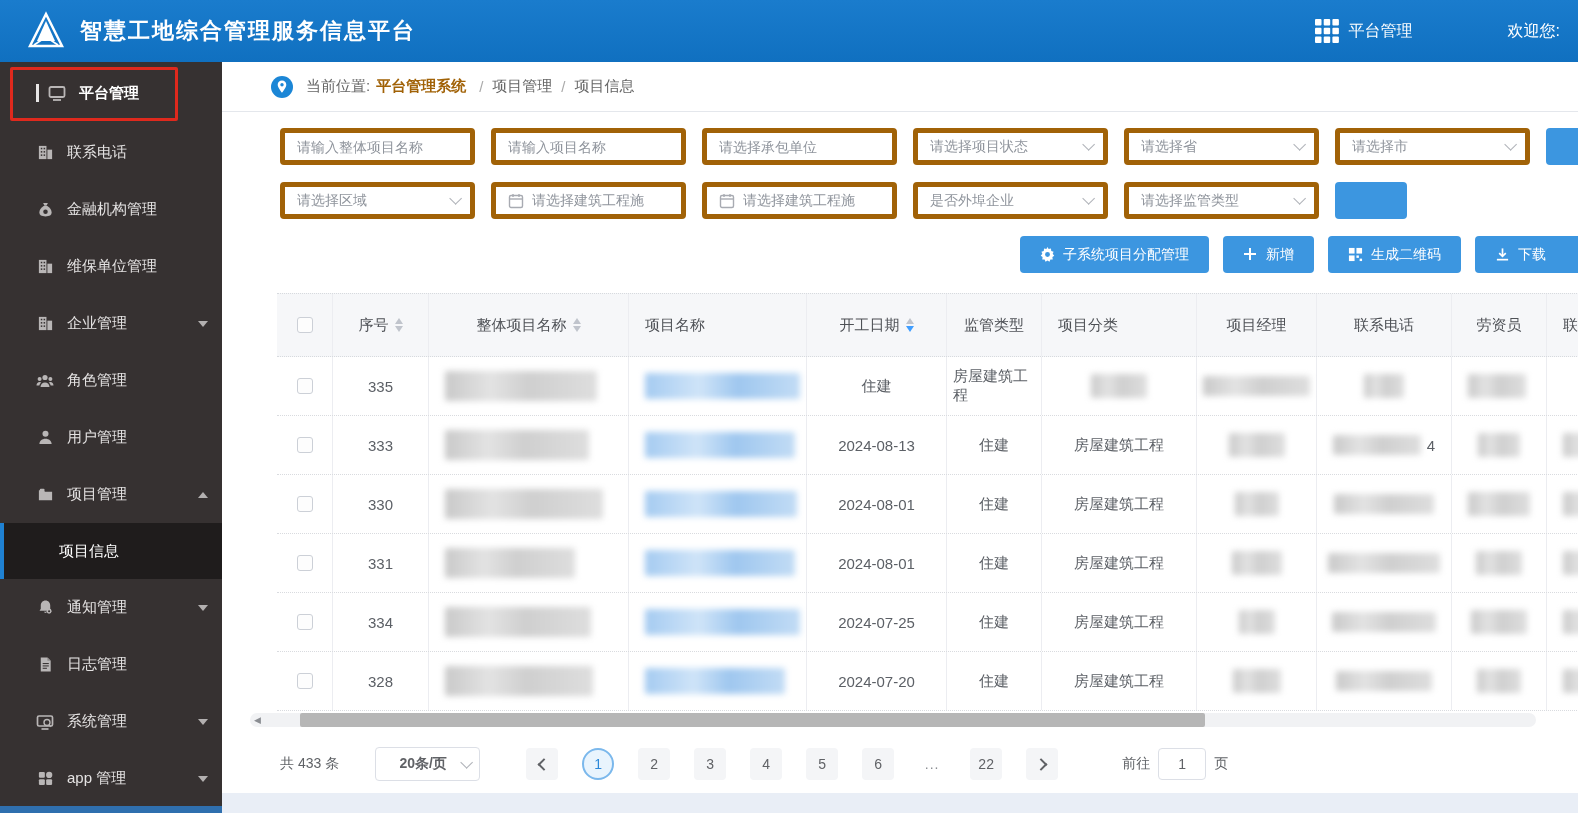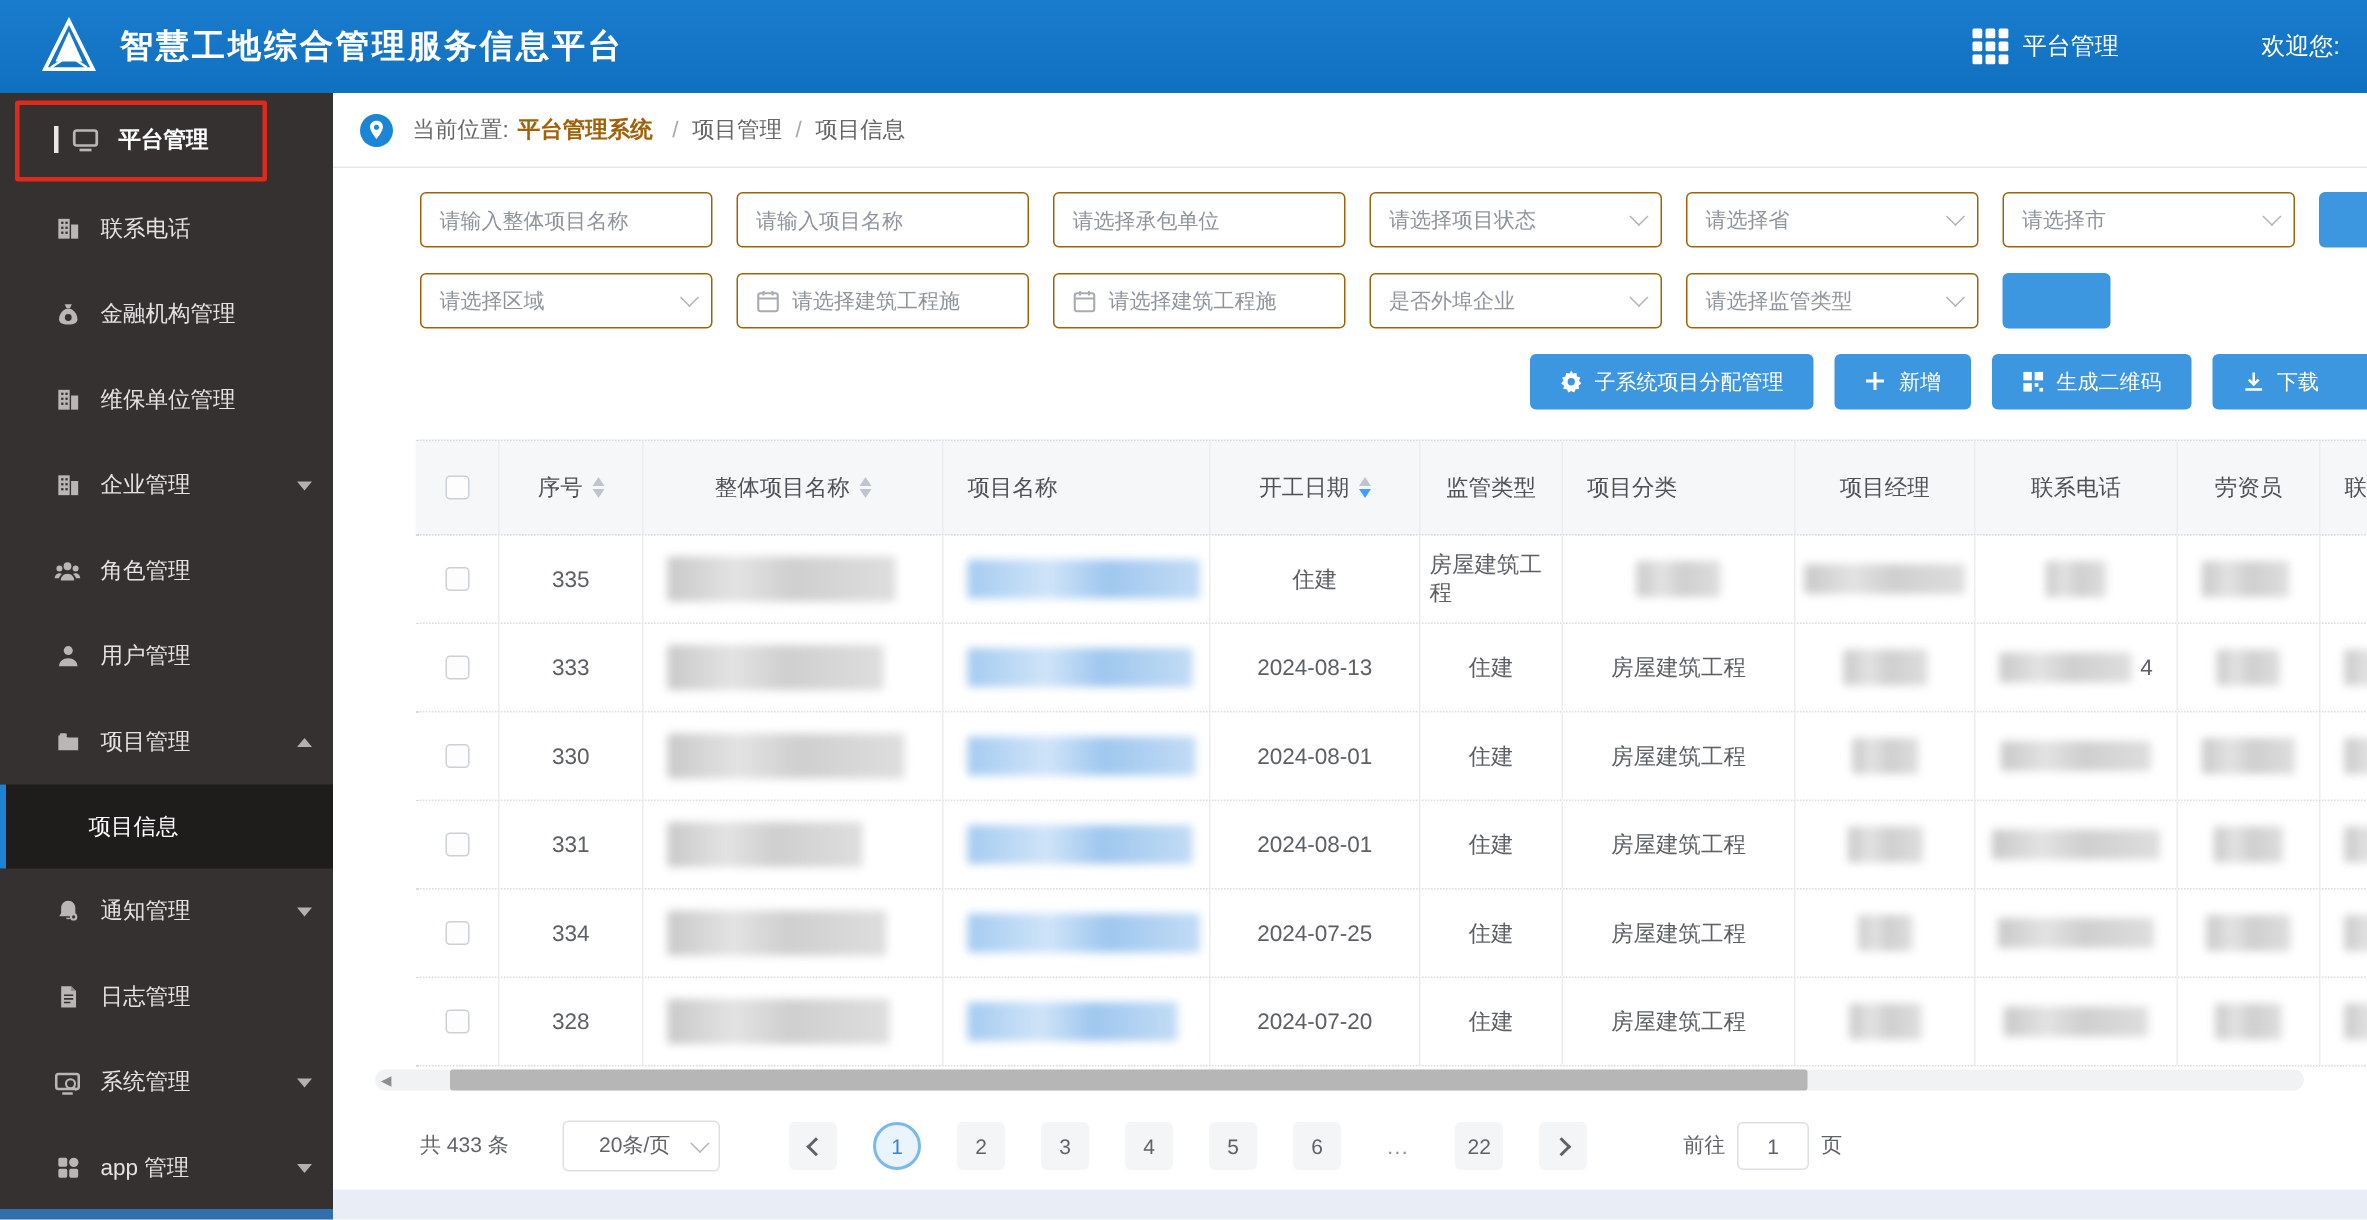--- a/index.html
+++ b/index.html
@@ -25,32 +25,32 @@
   .side-item .lbl { flex:1; white-space:nowrap; }
   .caret-dn { width:0; height:0; border-left:5px solid transparent; border-right:5px solid transparent; border-top:6px solid #b3b0b0; }
   .caret-up { width:0; height:0; border-left:5px solid transparent; border-right:5px solid transparent; border-bottom:6px solid #b3b0b0; }
   .red-box { position:absolute; left:10px; top:5px; right:44px; bottom:3px; border:3px solid #df291d; border-radius:2px; pointer-events:none; }
   .vbar { width:3px; height:18px; background:#e8e6e6; margin-right:9px; }
   .submenu-item { height:56px; background:#1f1c1c; border-left:4px solid #1f81d2; display:flex; align-items:center; padding-left:55px; color:#fff; font-size:15px; cursor:pointer; }
   .side-bottom-strip { position:absolute; left:0; right:0; bottom:0; height:7px; background:#2f6fae; }
 
   
   .main { flex:1; min-width:0; display:flex; flex-direction:column; overflow:hidden; }
-  .crumb-bar { height:50px; flex:0 0 50px; background:#fff; border-bottom:1px solid #e4e7ec; display:flex; align-items:center; padding-left:17px; font-size:15px; color:#666; }
+  .crumb-bar { height:50px; flex:0 0 50px; background:#fff; border-bottom:1px solid #e4e7ec; display:flex; align-items:center; padding-left:48px; font-size:15px; color:#666; }
   .crumb-bar .pin { width:24px; height:24px; margin-right:12px; }
   .crumb-root { font-weight:bold; color:#a16207; margin:0 4px 0 6px; }
   .crumb-sep { color:#aaa; margin:0 9px; }
   .crumb-lv { color:#666; }
 
   .panel { flex:1; background:#fff; padding:16px 0 0 58px; position:relative; overflow:hidden; }
   .strip { height:20px; flex:0 0 20px; background:#e9eef6; }
 
   
   .f-row { display:flex; gap:16px; margin-bottom:17px; align-items:center; }
-  .field { height:37px; width:195px; flex:0 0 195px; border:1px solid #a16207; border-radius:4px; background:#fff; display:flex; align-items:center; padding:0 12px; font-size:14px; color:#8f949c; cursor:pointer; }
+  .field { height:37px; width:195px; flex:0 0 195px; border:5px solid #a16207; border-radius:4px; background:#fff; display:flex; align-items:center; padding:0 12px; font-size:14px; color:#8f949c; cursor:pointer; }
   input.field { cursor:text; }
   input.field::placeholder { color:#8f949c; opacity:1; }
   .field .ph { flex:1; white-space:nowrap; overflow:hidden; }
   .chev { width:9px; height:9px; border-right:1.6px solid #b0b3b9; border-bottom:1.6px solid #b0b3b9; transform:rotate(45deg) translateY(-3px); flex:0 0 auto; }
   .cal { width:16px; height:16px; margin-right:8px; flex:0 0 auto; }
   .btn-sq { height:37px; width:72px; flex:0 0 72px; background:#3c96e0; border-radius:4px; border:none; cursor:pointer; }
 
   
   .toolbar { display:flex; justify-content:flex-end; gap:14px; margin:3px -28px 20px 0; }
   .btn { height:37px; background:#3c96e0; color:#fff; border:none; border-radius:4px; font-size:14px; padding:0 20px; display:flex; align-items:center; gap:8px; cursor:pointer; white-space:nowrap; font-family:inherit; }
@@ -76,21 +76,21 @@
   .phone4 { margin-left:6px; color:#5c6066; }
 
   
   .hscroll { position:relative; height:14px; width:1286px; margin:2px 0 0 -30px; background:#f1f2f4; border-radius:7px; }
   .hscroll .thumb { position:absolute; left:50px; top:0; height:14px; width:905px; background:#b6b6b6; border-radius:2px; cursor:pointer; }
   .hscroll .larr { position:absolute; left:4px; top:0; font-size:9px; color:#8a8d92; line-height:14px; }
 
   
   .pager { display:flex; align-items:center; margin-top:20px; font-size:14px; color:#5f6266; gap:24px; }
   .pg-total { margin-right:12px; white-space:nowrap; }
-  .pg-size { width:105px; height:34px; border:1px solid #dcdfe6; border-radius:4px; display:flex; align-items:center; padding:0 10px; color:#606266; cursor:pointer; margin-right:22px; }
+  .pg-size { width:105px; height:34px; border:1px solid #dcdfe6; border-radius:4px; display:flex; align-items:center; padding:0 10px; color:#606266; cursor:pointer; margin-right:22px;font-weight:bold; }
   .pg-size .ph { flex:1; text-align:center; }
   .pg-btn { width:32px; height:32px; border-radius:4px; background:#f4f5f7; display:flex; align-items:center; justify-content:center; color:#606266; cursor:pointer; border:none; font-size:14px; font-family:inherit; }
   .pg-num.active { border-radius:50%; background:#e9f4fd; border:2px solid #7bb8ec; color:#2b88d9; }
   .arr { width:9px; height:9px; border-top:2px solid #606266; border-left:2px solid #606266; }
   .arr.l { transform:rotate(-45deg) translate(1px,1px); }
   .arr.r { transform:rotate(135deg) translate(1px,1px); }
   .pg-dots { width:28px; text-align:center; color:#8a8d92; letter-spacing:1px; }
   .goto { display:flex; align-items:center; gap:8px; margin-left:40px; }
   .goto input { width:48px; height:32px; border:1px solid #dcdfe6; border-radius:4px; text-align:center; font-size:14px; color:#606266; font-family:inherit; }
 </style>

